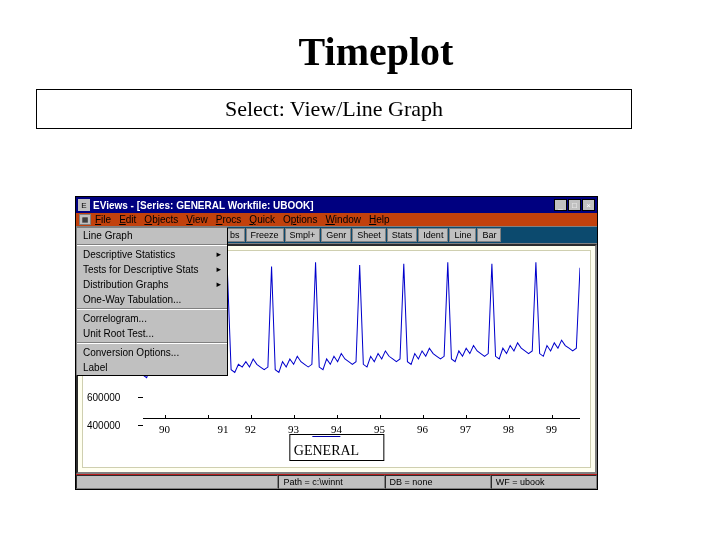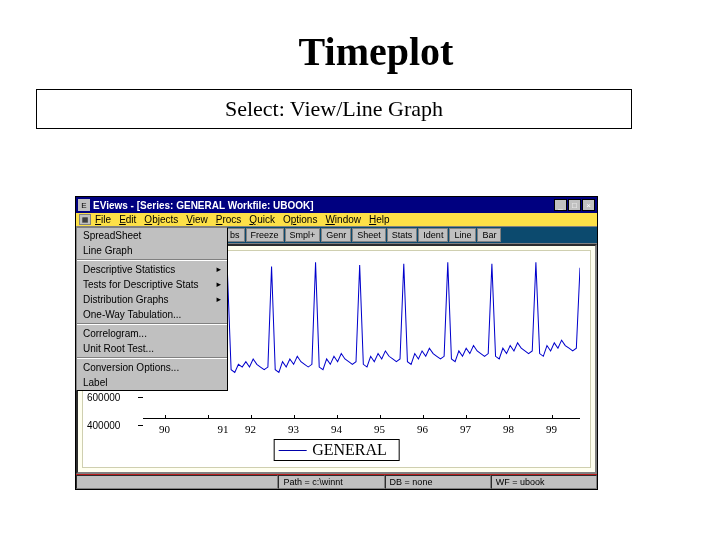--- a/index.html
+++ b/index.html
@@ -51,21 +51,21 @@
   .titlebar .title-text { flex: 1; font-weight: bold; }
   .win-btns { display: flex; gap: 1px; }
   .win-btn {
     width: 13px; height: 12px;
     background: #c0c0c0;
     border: 1px solid #000;
     font-size: 8px;
     display:flex;align-items:center;justify-content:center;
   }
   .menubar {
-    background: #fde047;
+    background: #c2410c;
     display: flex;
     align-items: center;
     font-size: 10px;
     padding: 1px 3px;
     border-bottom: 1px solid #808080;
   }
   .menu-item { margin-right: 8px; cursor: pointer; }
   .menu-item u { text-decoration: underline; }
   .child-icon {
     width: 12px; height: 11px; background:#c0c0c0;
@@ -150,25 +150,26 @@
     bottom:32px;
     font-size:11px;
     transform:translateX(-50%);
     font-family: "Times New Roman", serif;
   }
   .xtick { position:absolute; bottom:48px; width:1px; height:4px; background:#000; }
   .legend {
     position:absolute;
     bottom:6px; left:50%; transform:translateX(-50%);
     border:1px solid #000;
-    font-size:16px;
-    padding:1px 12px 1px 4px;
+    font-size:14px;
+    padding:1px 24px 1px 4px;
     background:#fff;
     display:flex;align-items:center;gap:6px;
     font-family: "Times New Roman", serif;
+    flex-direction: column;
   }
   .legend-line { width:28px; height:1px; background:#00a; }
   svg.series { position:absolute; left:0; top:0; width:100%; height:100%; }
   .statusbar {
     background:#c0c0c0;
     display:flex;
     font-size:9px;
     border-top:1px solid #b91c1c;
   }
   .status-cell {
@@ -207,21 +208,20 @@
     <span class="menu-item"><u>V</u>iew</span>
     <span class="menu-item"><u>P</u>rocs</span>
     <span class="menu-item"><u>Q</u>uick</span>
     <span class="menu-item">O<u>p</u>tions</span>
     <span class="menu-item"><u>W</u>indow</span>
     <span class="menu-item"><u>H</u>elp</span>
   </div>
 
   <div class="layout" style="position:relative;">
     <div class="dropdown" id="dropdown">
-        <div class="dd-item">SpreadSheet</div>
         <div class="dd-item">Line Graph</div>
         <div class="dd-sep"></div>
         <div class="dd-item">Descriptive Statistics<span class="dd-arrow">▸</span></div>
         <div class="dd-item">Tests for Descriptive Stats<span class="dd-arrow">▸</span></div>
         <div class="dd-item">Distribution Graphs<span class="dd-arrow">▸</span></div>
         <div class="dd-item">One-Way Tabulation...</div>
         <div class="dd-sep"></div>
         <div class="dd-item">Correlogram...</div>
         <div class="dd-item">Unit Root Test...</div>
         <div class="dd-sep"></div>

